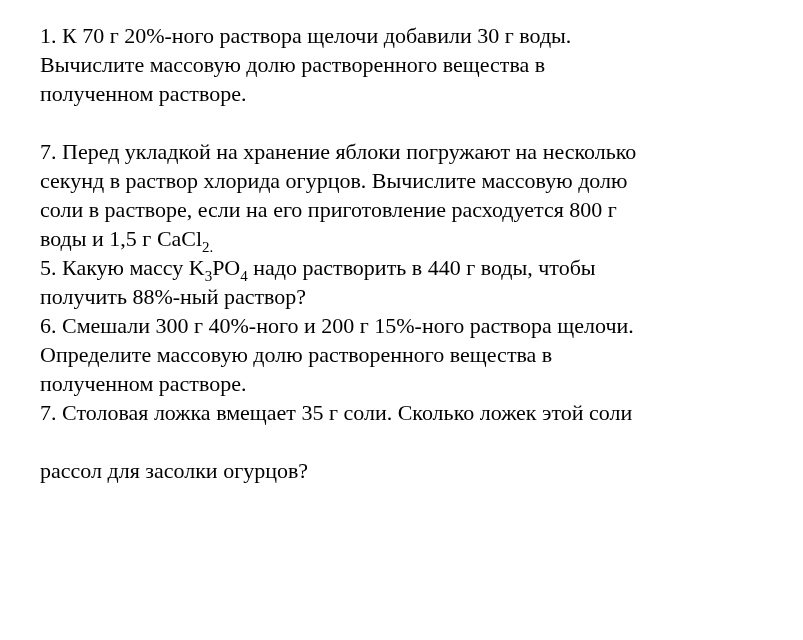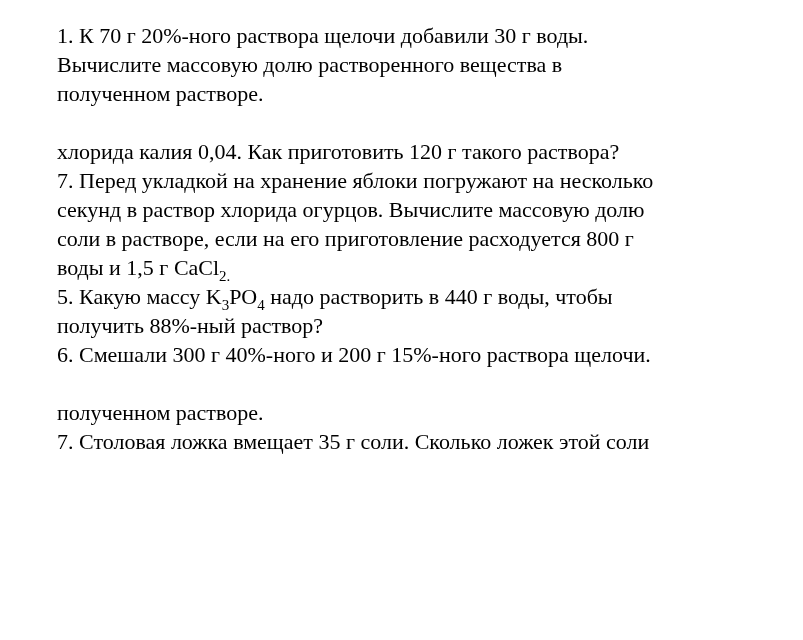--- a/index.html
+++ b/index.html
@@ -7,21 +7,21 @@
     padding: 0;
     background: #ffffff;
     width: 803px;
     height: 640px;
     overflow: hidden;
   }
   .page {
     box-sizing: border-box;
     width: 803px;
     height: 640px;
-    padding: 21px 30px 0 57px;
+    padding: 21px 30px 0 40px;
     background: #ffffff;
     font-family: "Liberation Serif", "DejaVu Serif", serif;
     font-size: 22px;
     line-height: 29px;
     color: #000000;
   }
   .problem {
     margin: 0;
     padding: 0;
     white-space: nowrap; 
@@ -31,19 +31,19 @@
     line-height: 0;
     vertical-align: -6px;
   }
 </style>
 </head>
 <body>
 
 <div class="page">
   <div>
       <p class="problem"><span>1. К 70 г 20%-ного раствора щелочи добавили 30 г воды.</span><br><span>Вычислите массовую долю растворенного вещества в</span><br><span>полученном растворе.</span></p>
-      <p class="problem"><br><span>хлорида калия 0,04. Как приготовить 120 г такого раствора?</span></p>
+      <p class="problem"><br></p>
       <p class="problem"><span>7. Перед укладкой на хранение яблоки погружают на несколько</span><br><span>секунд в раствор хлорида огурцов. Вычислите массовую долю</span><br><span>соли в растворе, если на его приготовление расходуется 800 г</span><br><span>воды и 1,5 г CaCl</span><sub>2.</sub></p>
       <p class="problem"><span>5. Какую массу K</span><sub>3</sub><span>PO</span><sub>4</sub><span> надо растворить в 440 г воды, чтобы</span><br><span>получить 88%-ный раствор?</span></p>
-      <p class="problem"><span>6. Смешали 300 г 40%-ного и 200 г 15%-ного раствора щелочи.</span><br><br><span>полученном растворе.</span></p>
-      <p class="problem"><span>7. Столовая ложка вмещает 35 г соли. Сколько ложек этой соли</span><br><br></p>
+      <p class="problem"><span>6. Смешали 300 г 40%-ного и 200 г 15%-ного раствора щелочи.</span><br><span>Определите массовую долю растворенного вещества в</span><br><span>полученном растворе.</span></p>
+      <p class="problem"><span>7. Столовая ложка вмещает 35 г соли. Сколько ложек этой соли</span><br><br><span>рассол для засолки огурцов?</span></p>
     </div>
 </div>
 
 </body></html>

